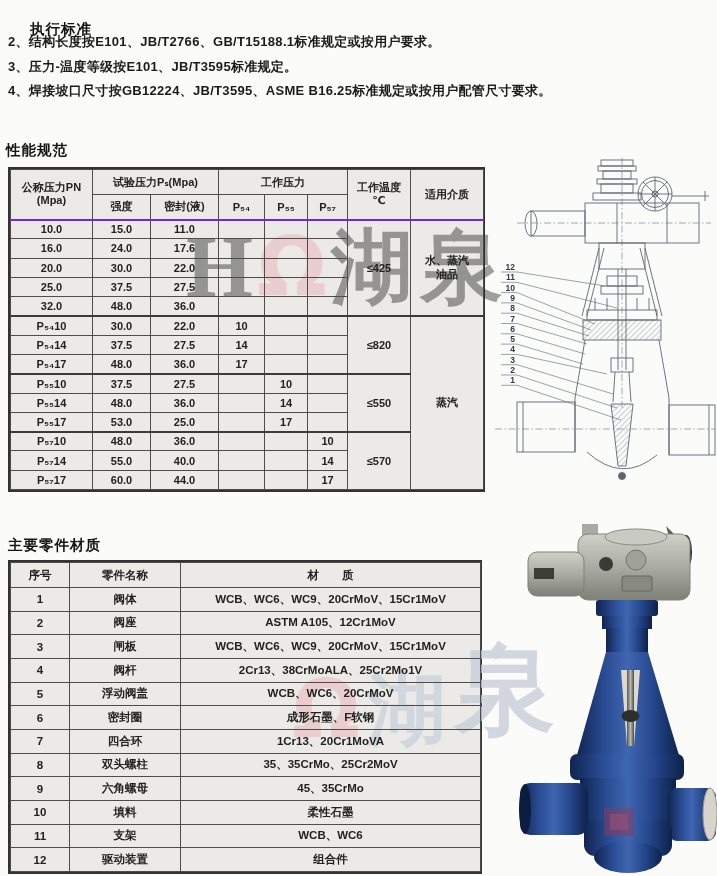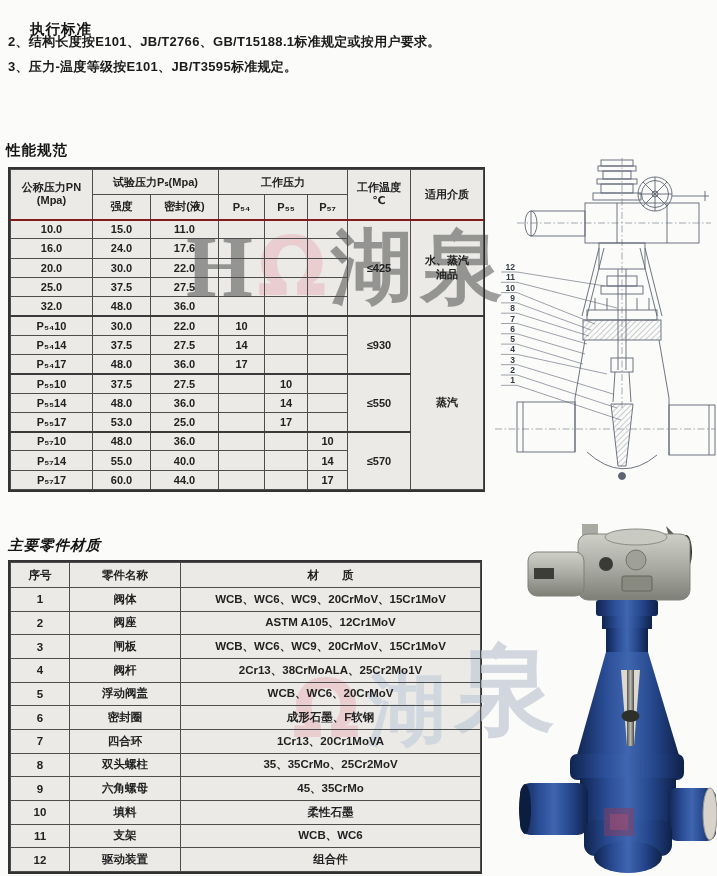--- a/index.html
+++ b/index.html
@@ -25,21 +25,21 @@
   th,td{
     border:1px solid #4d4d4d;text-align:center;vertical-align:middle;
     font-weight:700;color:#222;padding:0;background:transparent;
   }
   thead th{font-size:11px;background:transparent;}
   
   #perf-wrap{left:8px;top:167px;width:473px;height:321px;border:2px solid #333;}
   #perf-table thead tr{height:25px;}
   #perf-table tbody tr{height:19px;padding-left:32px;}
   #perf-table tbody td{font-size:11px;}
-  #perf-table thead{border-bottom:2px solid #7f1d1d;}
+  #perf-table thead{border-bottom:2px solid #6d28d9;}
   #perf-table tr.group-start td{border-top:2px solid #3a3a3a;}
   .pre{white-space:pre-line;line-height:1.25;}
   
   #mat-wrap{left:8px;top:560px;width:470px;height:310px;border:2px solid #333;}
   #mat-table thead tr{height:25px;}
   #mat-table tbody tr{height:23.6px;}
   #mat-table td,#mat-table th{font-size:11.5px;}
   
   .wm{position:absolute;z-index:1;display:flex;align-items:flex-start;pointer-events:none;}
   .wm-h{font-family:"Liberation Serif","DejaVu Serif",serif;font-weight:700;}
@@ -52,20 +52,21 @@
   #line-drawing text{font-size:8.5px;fill:#343a45;font-weight:700;}
   #line-drawing .leader{stroke:#5d6573;stroke-width:0.6;fill:none;}
 </style>
 </head>
 <body>
 
 <div class="heading" style="left:8px;top:20px;margin-left:22px;">执行标准</div>
 <div id="standards">
   <div class="std-item">2、结构长度按E101、JB/T2766、GB/T15188.1标准规定或按用户要求。</div>
   <div class="std-item">3、压力-温度等级按E101、JB/T3595标准规定。</div>
+  <div class="std-item">4、焊接坡口尺寸按GB12224、JB/T3595、ASME B16.25标准规定或按用户配管尺寸要求。</div>
 </div>
 
 <div class="heading" style="left:6px;top:141px;">性能规范</div>
 
 <div class="wm" style="left:186px;top:224px;opacity:.42;">
   <span class="wm-h" style="font-size:86px;line-height:86px;">H</span>
   <span class="wm-q" style="font-size:82px;line-height:86px;color:#e8a7b0;margin:0 4px;">Ω</span>
   <span class="wm-q" style="font-size:82px;line-height:86px;letter-spacing:8px;text-align:right;">湖泉</span>
 </div>
 
@@ -143,21 +144,21 @@
           <td></td>
           <td></td>
         </tr>
         <tr class="group-start">
           <td>P₅₄10</td>
           <td>30.0</td>
           <td>22.0</td>
           <td>10</td>
           <td></td>
           <td></td>
-          <td rowspan="3">≤930</td>
+          <td rowspan="3">≤820</td>
           <td rowspan="9" class="pre">蒸汽</td>
         </tr>
         <tr>
           <td>P₅₄14</td>
           <td>37.5</td>
           <td>27.5</td>
           <td>14</td>
           <td></td>
           <td></td>
         </tr>
@@ -326,21 +327,21 @@
       <line x1="30" y1="206.7" x2="126" y2="236" class="leader"></line>
       <text x="28" y="215" text-anchor="end">2</text>
       <line x1="14" y1="217" x2="30" y2="217" class="leader"></line>
       <line x1="30" y1="217" x2="130" y2="250" class="leader"></line>
       <text x="28" y="225.3" text-anchor="end">1</text>
       <line x1="14" y1="227.3" x2="30" y2="227.3" class="leader"></line>
       <line x1="30" y1="227.3" x2="134" y2="262" class="leader"></line>
     </g>
 </svg>
 
-<div class="heading" style="left:8px;top:536px;font-style:italic;">主要零件材质</div>
+<div class="heading" style="left:8px;top:536px;">主要零件材质</div>
 
 <div class="wm" style="left:292px;top:668px;opacity:.42;">
   <span class="wm-q" style="font-size:80px;line-height:84px;color:#e8a7b0;">Ω</span>
   <span class="wm-q" style="font-size:80px;line-height:84px;color:#aebfd6;margin-left:6px;">湖</span>
 </div>
 <div class="wm" style="left:455px;top:638px;opacity:.8;color:#c8cfd9;">
   <span class="wm-q" style="font-size:100px;line-height:104px;">泉</span>
 </div>
 
 <div id="mat-wrap" class="tbl-wrap">

